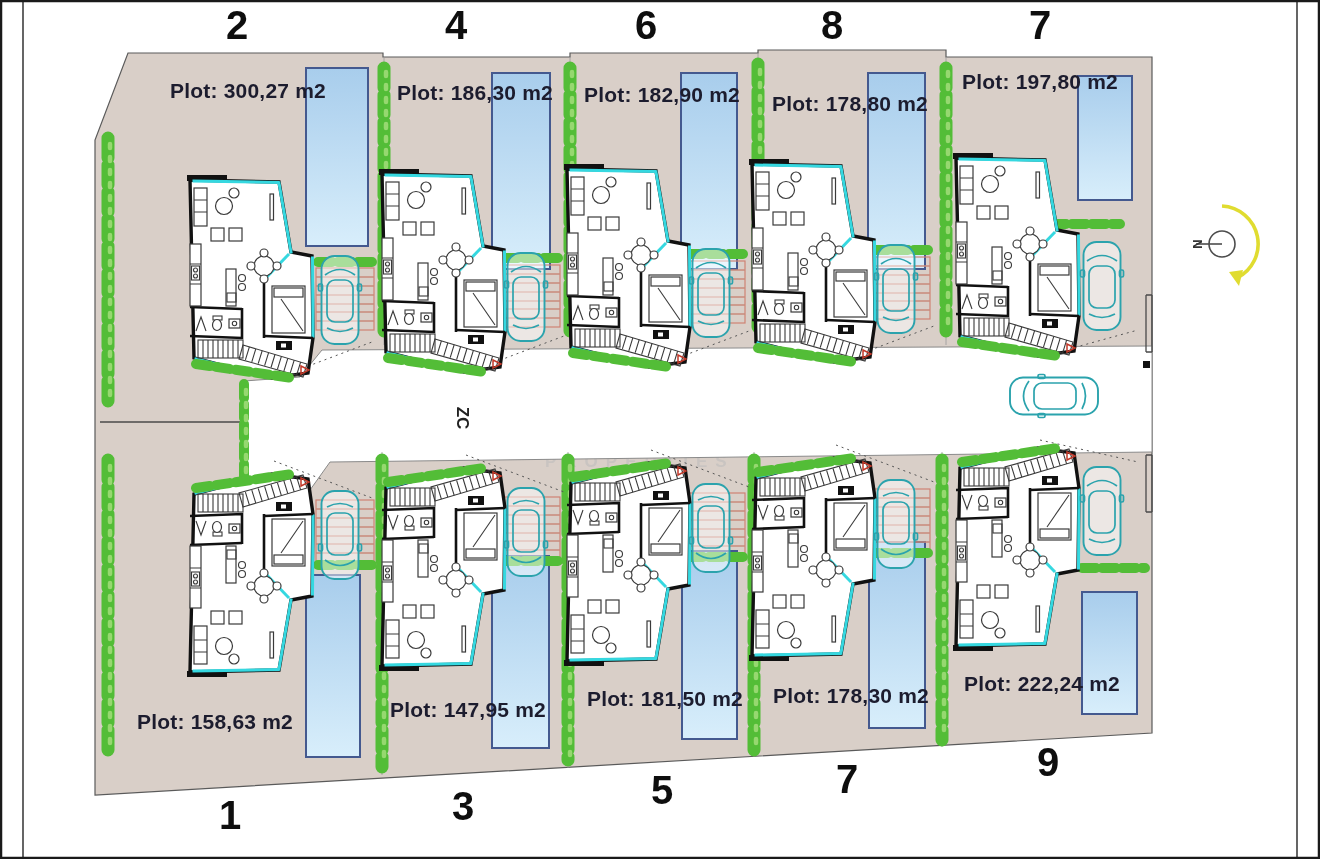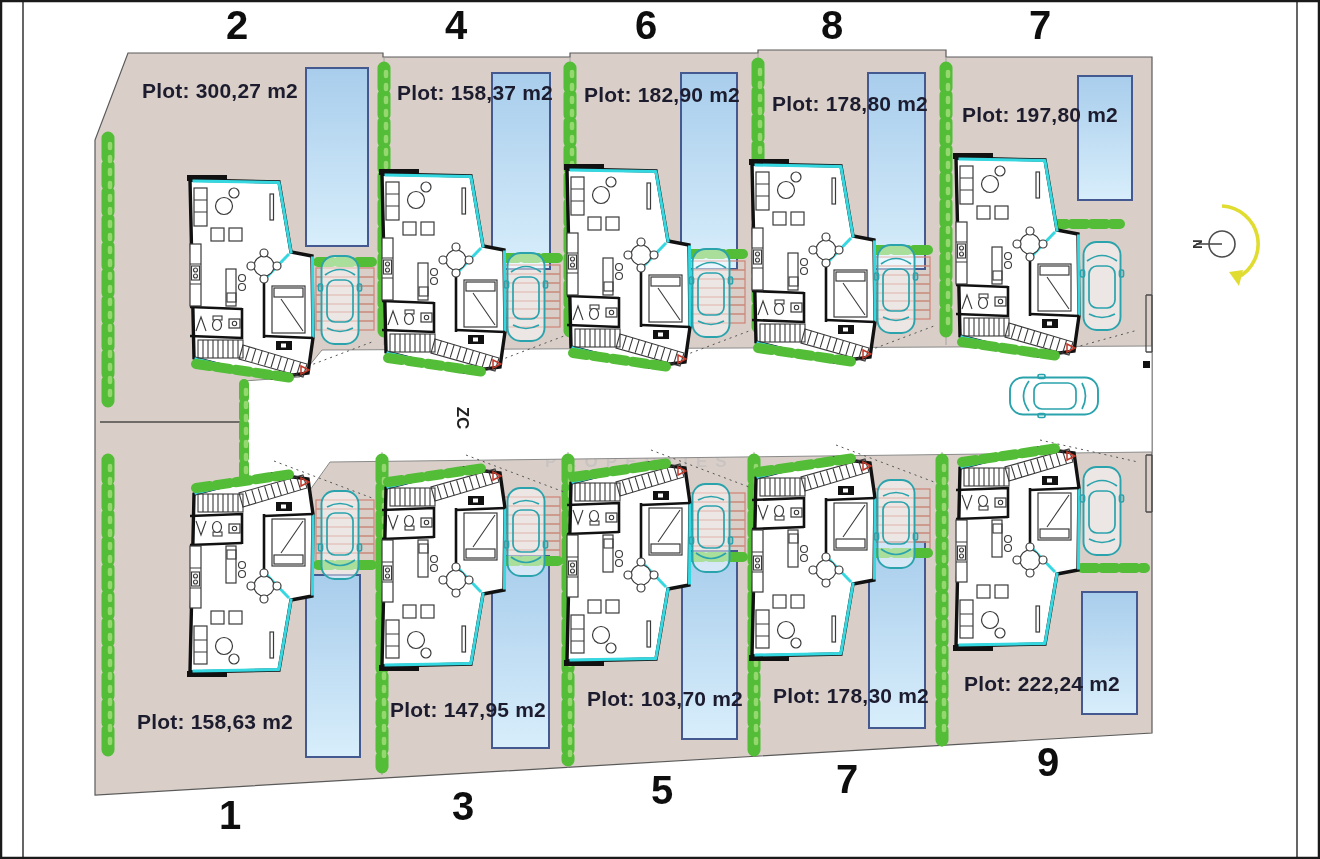--- a/index.html
+++ b/index.html
@@ -268,29 +268,29 @@
 
   <rect class="frame" x="1" y="1" width="1318" height="857"></rect>
 </svg>
 
 <div class="num" style="left:237px;top:25px">2</div>
 <div class="num" style="left:456px;top:25px">4</div>
 <div class="num" style="left:646px;top:25px">6</div>
 <div class="num" style="left:832px;top:25px">8</div>
 <div class="num" style="left:1040px;top:25px">7</div>
 
-<div class="lbl" style="left:220px;top:91px">Plot: 300,27 m2</div>
-<div class="lbl" style="left:475px;top:93px">Plot: 158,37 m2</div>
+<div class="lbl" style="left:248px;top:91px">Plot: 300,27 m2</div>
+<div class="lbl" style="left:475px;top:93px">Plot: 186,30 m2</div>
 <div class="lbl" style="left:662px;top:95px">Plot: 182,90 m2</div>
 <div class="lbl" style="left:850px;top:104px">Plot: 178,80 m2</div>
-<div class="lbl" style="left:1040px;top:115px">Plot: 197,80 m2</div>
+<div class="lbl" style="left:1040px;top:82px">Plot: 197,80 m2</div>
 
 <div class="lbl" style="left:215px;top:722px">Plot: 158,63 m2</div>
 <div class="lbl" style="left:468px;top:710px">Plot: 147,95 m2</div>
-<div class="lbl" style="left:665px;top:699px">Plot: 103,70 m2</div>
+<div class="lbl" style="left:665px;top:699px">Plot: 181,50 m2</div>
 <div class="lbl" style="left:851px;top:696px">Plot: 178,30 m2</div>
 <div class="lbl" style="left:1042px;top:684px">Plot: 222,24 m2</div>
 
 <div class="num" style="left:230px;top:815px">1</div>
 <div class="num" style="left:463px;top:806px">3</div>
 <div class="num" style="left:662px;top:790px">5</div>
 <div class="num" style="left:847px;top:779px">7</div>
 <div class="num" style="left:1048px;top:762px">9</div>
 </div>
 

